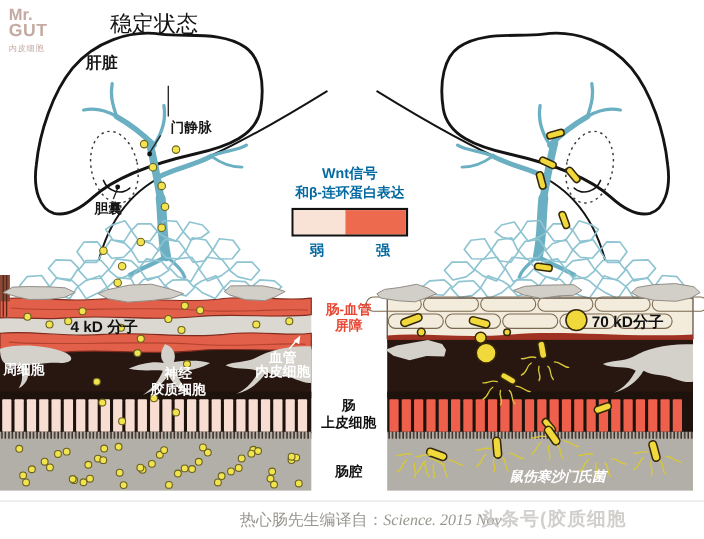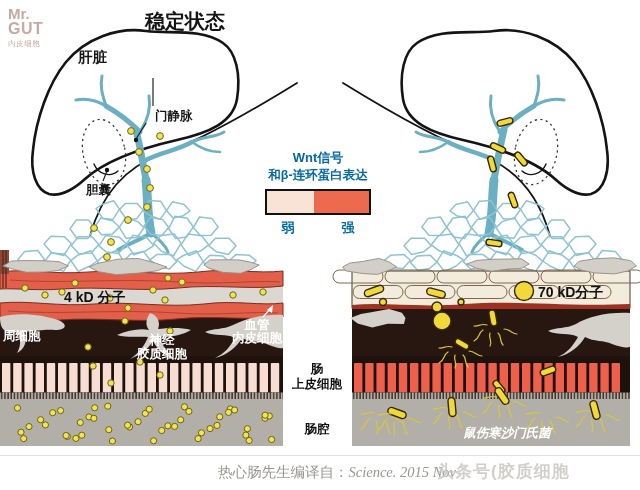--- a/index.html
+++ b/index.html
@@ -1,20 +1,20 @@
 <!DOCTYPE html>
 <html style="--band-red: #e2604a; --band-red-dark: #9e3122; --legend-weak: #f8e3d6; --legend-strong: #ee6a4f; --vessel-blue: #6aafc2; --mesh-blue: #8ec4d2; --bacteria-yellow: #f1d93b; --dot-yellow: #f2e44e; --dark-band: #281711; --lumen-grey: #b2afa8; --epi-pink: #f7ddd2; --epi-red: #ee5f4c; --beige-band: #f3ebdb; --cell-grey: #d2cfc9; --barrier-text-red: #e84733; --logo: #c4aaa2; --caption-grey: #98968f; --watermark-grey: #c6c4c0;"><head>
 <meta charset="utf-8">
 <style>
   html,body{margin:0;padding:0;background:#fff}
   .stage{position:relative;width:640px;height:490px;background:#fff;overflow:hidden;
          font-family:"Liberation Sans",sans-serif}
   .stage svg{position:absolute;left:0;top:0}
 
-  .title{position:absolute;font-weight:700;color:#141414;text-align:right;white-space:nowrap}
+  .title{position:absolute;font-weight:400;color:#141414;text-align:center;white-space:nowrap}
   .title-left{left:55px;top:8px;width:170px;font-size:20px}
   .title-right{left:372px;top:9px;width:268px;font-size:16.5px}
 
   .logo{position:absolute;left:8px;top:6px;color:var(--logo,#c4aaa2);line-height:1.02}
   .logo-mr{font-size:15px;font-weight:700}
   .logo-gut{font-size:16px;font-weight:700;letter-spacing:.5px}
   .logo-name{font-size:7.5px;margin-top:2px;letter-spacing:.6px}
 
   .legend{position:absolute;left:258px;top:149px;width:120px;text-align:center;color:#0369a1}
   .legend-line1{font-size:13px;font-weight:600}
@@ -434,20 +434,24 @@
   <div class="legend-box">
     <div class="legend-weak"></div>
     <div class="legend-strong"></div>
   </div>
   <div class="legend-scale">
     <span>弱</span>
     <span>强</span>
   </div>
 </div>
 
+<div class="center-label barrier">
+  <div>肠-血管</div>
+  <div>屏障</div>
+</div>
 <div class="center-label epi-label">
   <div>肠</div>
   <div>上皮细胞</div>
 </div>
 <div class="center-label lumen-label">肠腔</div>
 
 <div class="caption-rule"></div>
 <div class="caption">
   <span class="credit">热心肠先生编译自：</span><span class="source">Science. 2015 Nov</span>
 </div>

